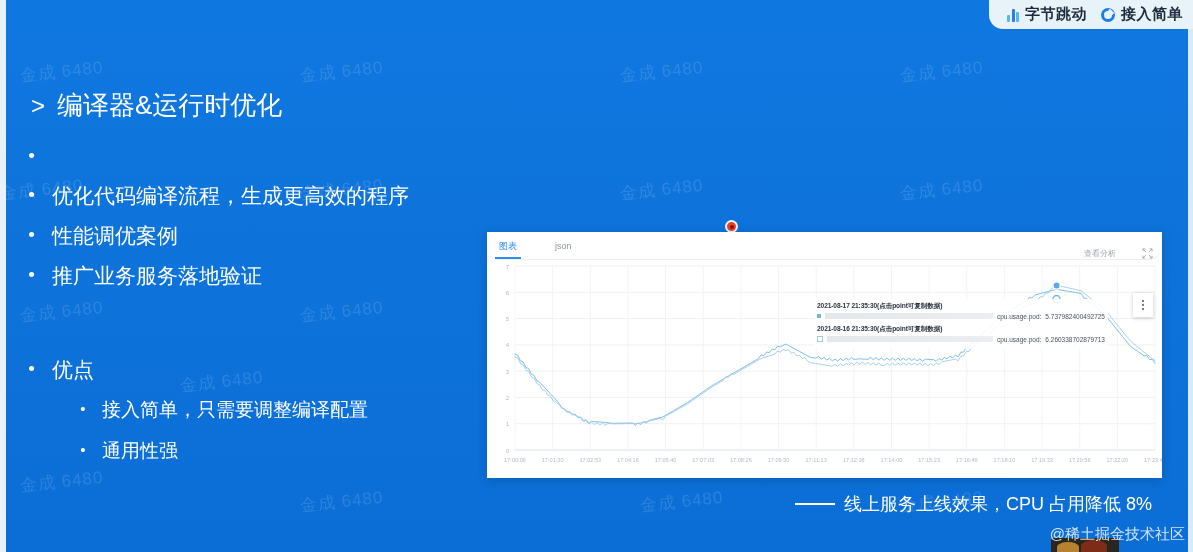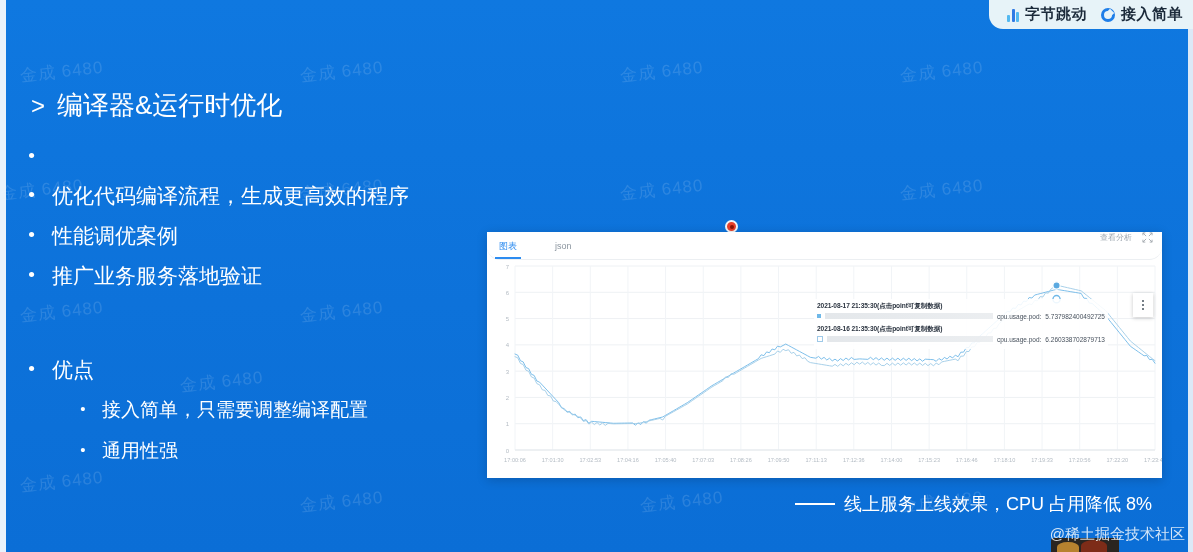--- a/index.html
+++ b/index.html
@@ -68,21 +68,21 @@
     background:#ffffff;box-shadow:0 2px 10px rgba(0,0,0,.18);
     overflow:hidden;
   }
   .card-tabs{
     height:27px;border-bottom:1px solid #eceff2;display:flex;align-items:center;
     padding-left:12px;gap:38px;position:relative;border-radius:13px;
   }
   .tab{font-size:9px;color:#8c96a0;line-height:26px;height:26px;cursor:default;position:relative;}
   .tab.active{color:#2d8cf0;}
   .tab.active:after{content:"";position:absolute;left:-4px;right:-4px;bottom:0;height:2px;background:#2d8cf0;}
-  .card-actions{position:absolute;right:9px;top:0;height:27px;display:flex;align-items:flex-start;gap:10px;}
+  .card-actions{position:absolute;right:9px;top:0;height:27px;display:flex;align-items:flex-end;gap:26px;}
   .analyze{font-size:8px;color:#9aa4ae;}
   .expand{width:11px;height:11px;position:relative;opacity:.55;}
   .expand svg{display:block;}
 
   .plot{position:relative;width:675px;height:219px;}
   .plot svg{display:block;}
 
   
   .tip{position:absolute;left:327px;top:39px;width:288px;font-size:6.5px;color:#3a4450;
        line-height:1.45;background:rgba(255,255,255,.88);padding:2px 3px;}

